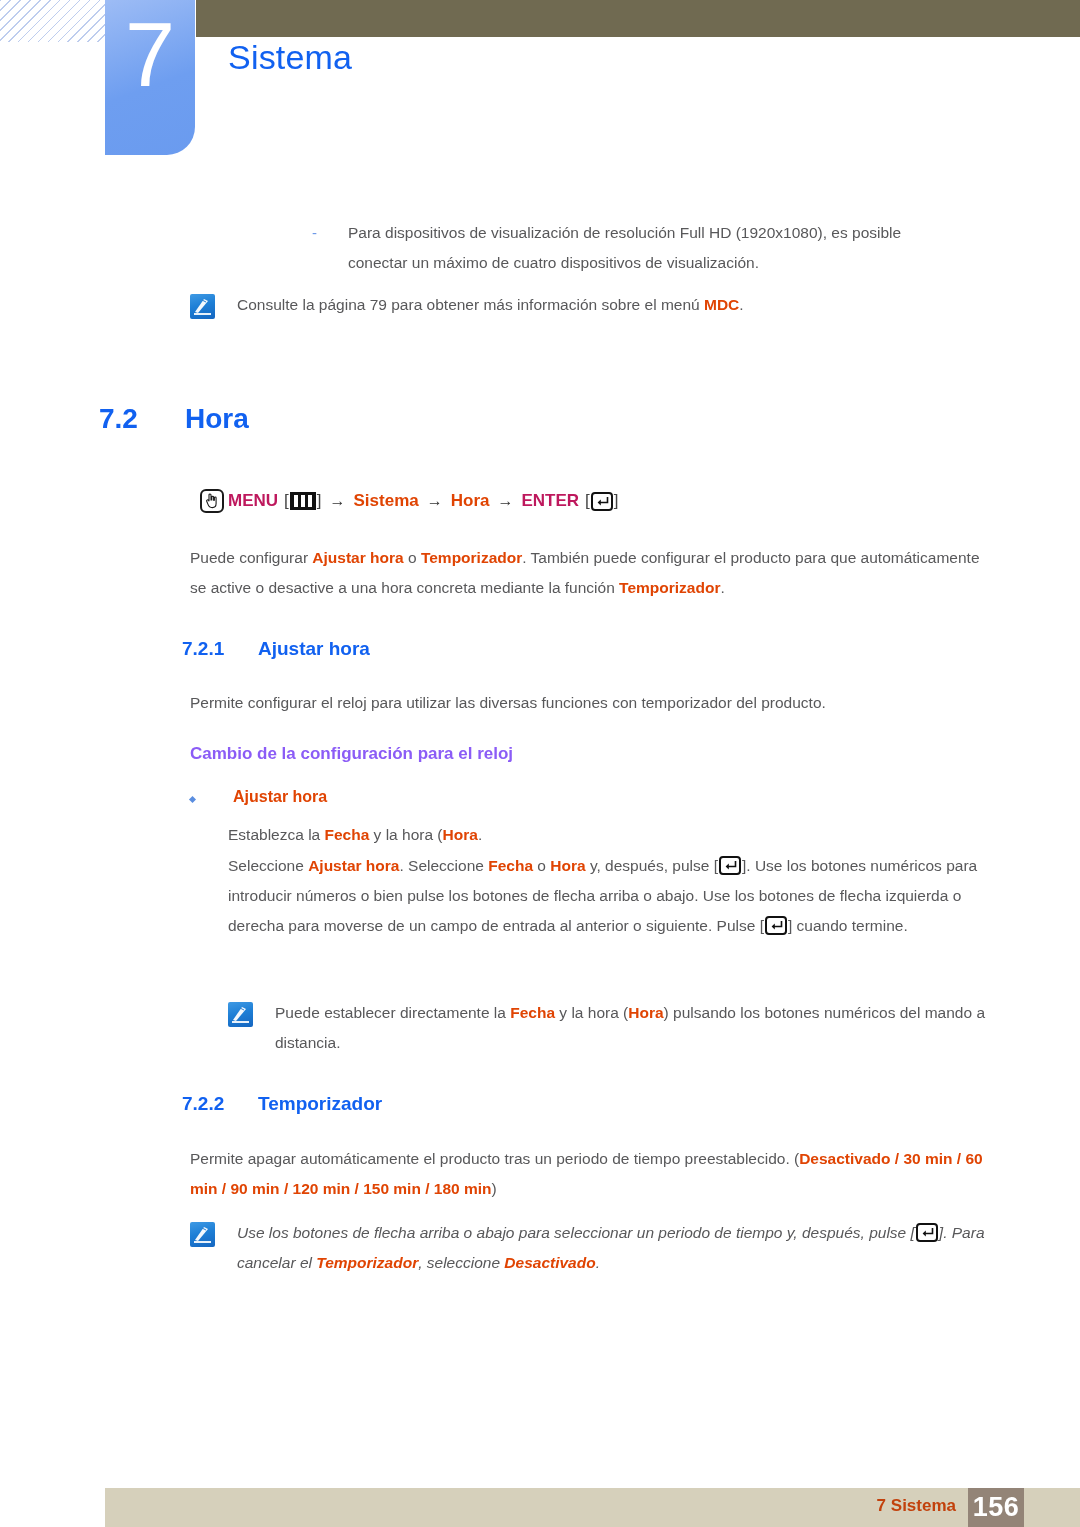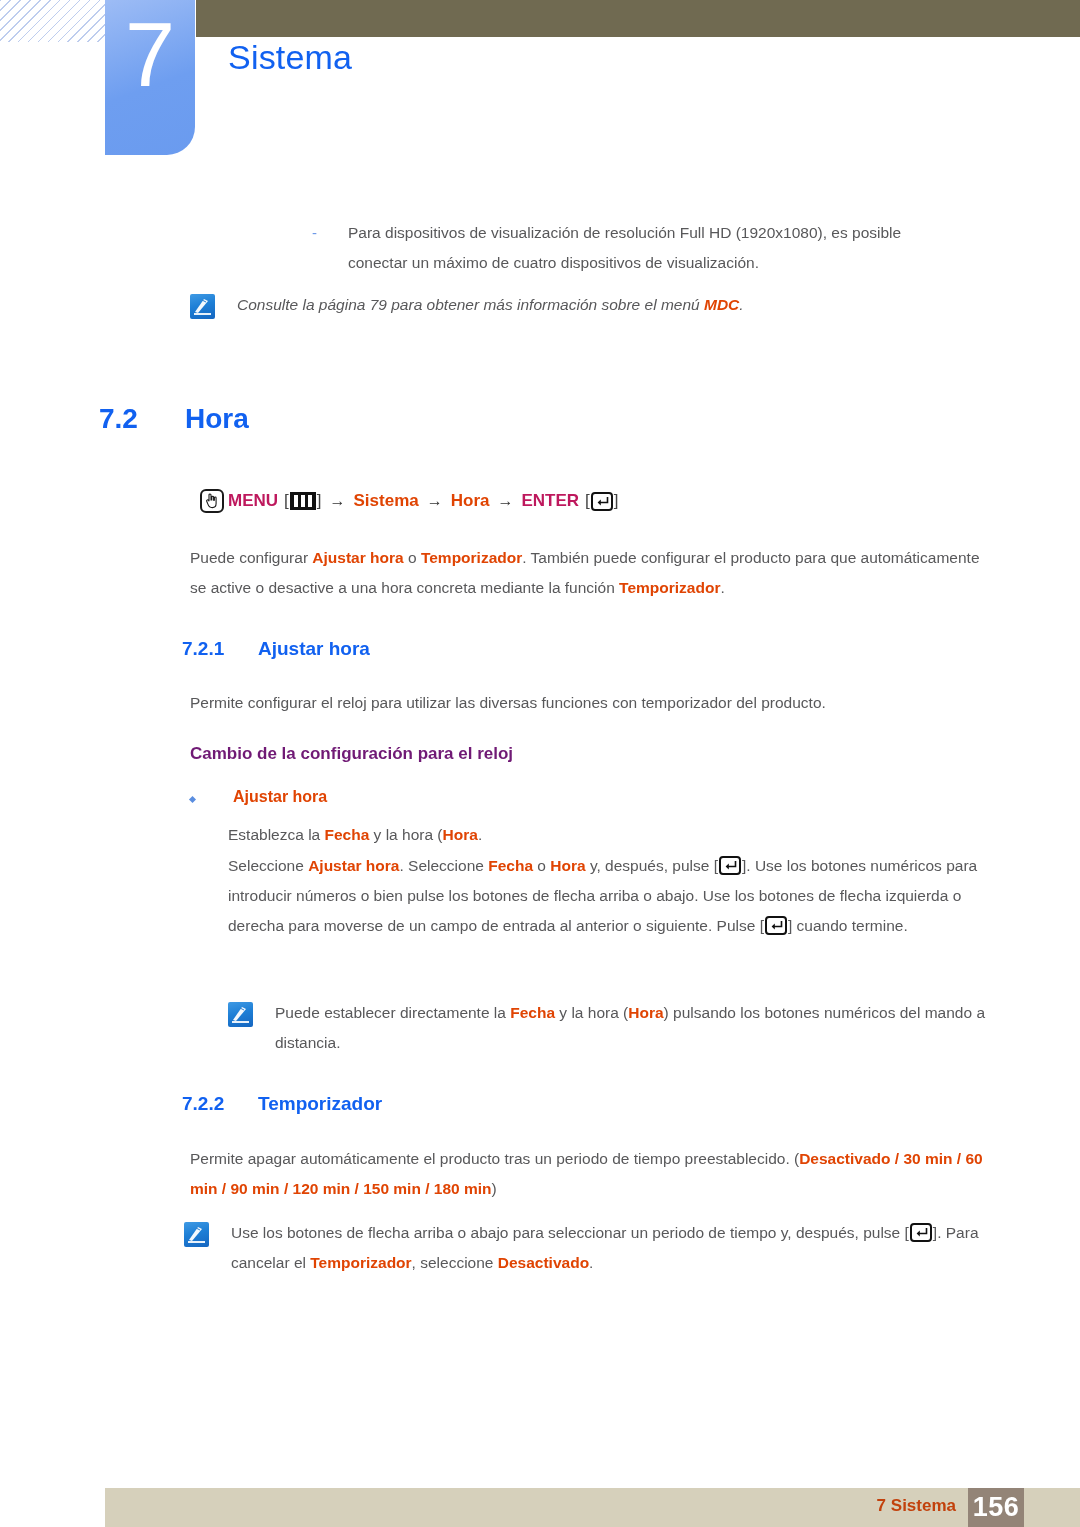--- a/index.html
+++ b/index.html
@@ -128,21 +128,21 @@
     position: absolute;
     color: #1161f0;
     font-size: 19px;
     font-weight: 700;
     white-space: nowrap;
   }
   .h3 .num { display: inline-block; width: 76px; }
 
   .h4 {
     position: absolute;
-    color: #701a75;
+    color: #8b5cf6;
     font-size: 17px;
     font-weight: 700;
   }
 
   
   .menupath {
     position: absolute;
     left: 200px; top: 489px;
     display: flex;
     align-items: center;
@@ -255,21 +255,21 @@
   <div class="chapter-tab">
     <div class="num">7</div>
   </div>
   <div class="chapter-title">Sistema</div>
 
   <div class="dash-item">
     <span class="dash">-</span>
     <span class="dash-txt txt">Para dispositivos de visualización de resolución Full HD (1920x1080), es posible conectar un máximo de cuatro dispositivos de visualización.</span>
   </div>
 
-  <div class="note" style="left:190px; top:290px; width:800px;font-style:italic;">
+  <div class="note" style="left:190px; top:290px; width:800px;">
     <span class="note-icon">
       <svg width="25" height="25" viewBox="0 0 25 25">
         <path d="M5 18 L14 5 L18 7 L8 19 Z" fill="#ffffff" opacity="0.95"></path>
         <path d="M4 19 L21 19 L21 21 L4 21 Z" fill="#ffffff" opacity="0.9"></path>
         <path d="M12 6 L16 8" stroke="#2b7fd0" stroke-width="1"></path>
       </svg>
     </span>
     <span class="note-txt txt"><span>Consulte la página 79 para obtener más información sobre el menú </span><span class="kw">MDC</span><span>.</span></span>
   </div>
 
@@ -342,21 +342,21 @@
     </span>
     <span class="note-txt txt"><span>Puede establecer directamente la </span><span class="kw">Fecha</span><span> y la hora (</span><span class="kw">Hora</span><span>) pulsando los botones numéricos del mando a distancia.</span></span>
   </div>
 
   <div class="h3" style="left:182px; top:1093px;">
     <span class="num">7.2.2</span><span>Temporizador</span>
   </div>
 
   <div class="block txt" style="left:190px; top:1144px; width:800px;"><span>Permite apagar automáticamente el producto tras un periodo de tiempo preestablecido. (</span><span class="kw">Desactivado</span><span class="kw"> / </span><span class="kw">30 min</span><span class="kw"> / </span><span class="kw">60 min</span><span class="kw"> / </span><span class="kw">90 min</span><span class="kw"> / </span><span class="kw">120 min</span><span class="kw"> / </span><span class="kw">150 min</span><span class="kw"> / </span><span class="kw">180 min</span><span>)</span></div>
 
-  <div class="note" style="left:184px; top:1218px; width:800px;">
+  <div class="note" style="left:190px; top:1218px; width:800px;font-style:italic;">
     <span class="note-icon">
       <svg width="25" height="25" viewBox="0 0 25 25">
         <path d="M5 18 L14 5 L18 7 L8 19 Z" fill="#ffffff" opacity="0.95"></path>
         <path d="M4 19 L21 19 L21 21 L4 21 Z" fill="#ffffff" opacity="0.9"></path>
         <path d="M12 6 L16 8" stroke="#2b7fd0" stroke-width="1"></path>
       </svg>
     </span>
     <span class="note-txt txt"><span>Use los botones de flecha arriba o abajo para seleccionar un periodo de tiempo y, después, pulse [</span><span class="enter-glyph"><svg width="16" height="14" viewBox="0 0 16 14">
             <path d="M12.5 2 L12.5 7.5 L4 7.5" fill="none" stroke="#111" stroke-width="1.6"></path>
             <path d="M5.8 4.6 L2.6 7.5 L5.8 10.4 Z" fill="#111"></path>

